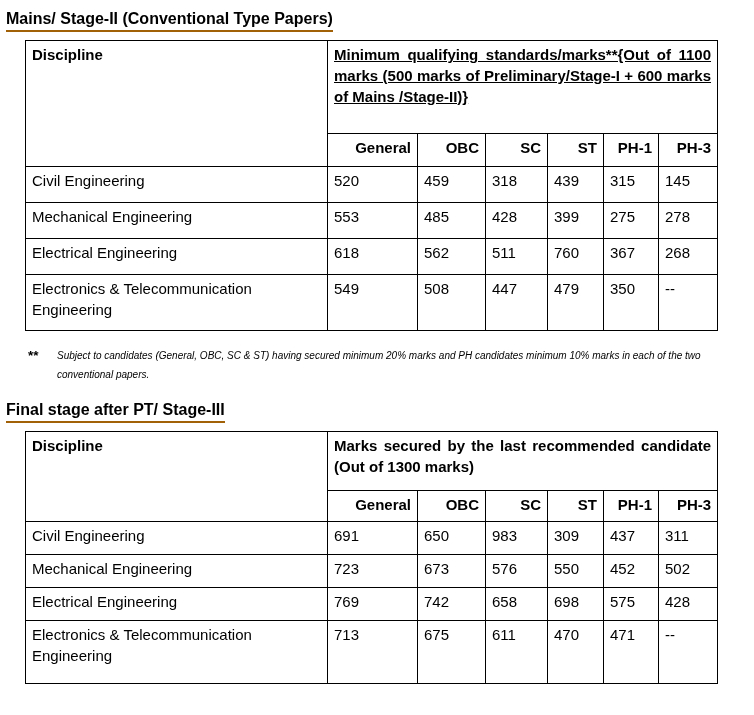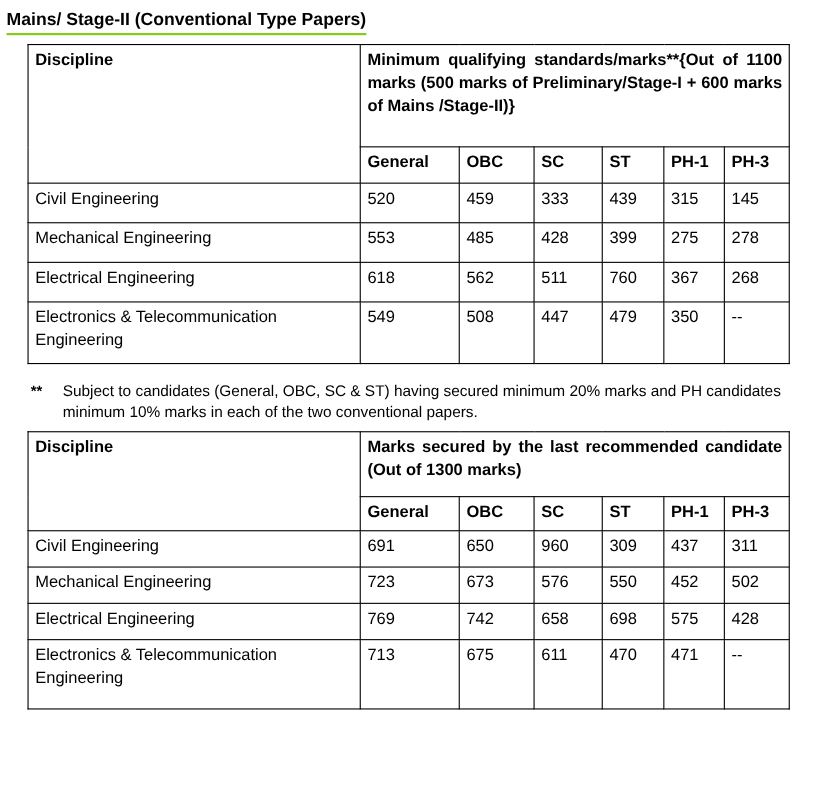--- a/index.html
+++ b/index.html
@@ -18,21 +18,21 @@
     position: relative;
     width: 754px;
     height: 715px;
   }
   .heading {
     display: inline-block;
     margin: 9px 0 0 6px;
     font-size: 16px;
     font-weight: bold;
     line-height: 20px;
-    border-bottom: 2px solid #84cc16;
+    border-bottom: 2px solid #a16207;
     padding-bottom: 1px;
     white-space: nowrap;
   }
   .heading2 {
     margin-top: 16px;
   }
   table.marks-table {
     border-collapse: collapse;
     table-layout: fixed;
     width: 692px;
@@ -50,31 +50,31 @@
     font-weight: bold;
     text-align: left;
   }
   td.group-hdr {
     font-weight: bold;
     text-align: justify;
     text-align-last: left;
   }
   td.sub-hdr {
     font-weight: bold;
-    text-align: left;
+    text-align: right;
   }
   td.disc {
     font-weight: normal;
     text-align: left;
   }
   td.val {
     font-weight: normal;
   }
   
-  .t1 tr.hdr td.group-hdr { height: 86px; }
+  .t1 tr.hdr td.group-hdr { height: 86px; text-decoration: underline; }
   .t1 tr.sub td            { height: 26px; }
   .t1 tr.dr td             { height: 29px; }
   .t1 tr.dr-tall td        { height: 49px; }
   
   .t2 tr.hdr td.group-hdr { height: 52px; }
   .t2 tr.sub td            { height: 24px; }
   .t2 tr.dr td             { height: 26px; }
   .t2 tr.dr-tall td        { height: 56px; }
 
   .footnote {
@@ -85,22 +85,23 @@
   .fn-marker {
     width: 29px;
     flex: 0 0 29px;
     font-weight: bold;
     font-size: 13.5px;
     line-height: 19px;
   }
   .fn-text {
     flex: 1 1 auto;
     max-width: 662px;
-    font-size: 14px;
+    font-size: 10px;
     line-height: 19px;
+    font-style: italic;
   }
 </style>
 </head>
 <body>
 
 <div class="page">
 
   <div class="heading">Mains/ Stage-II (Conventional Type Papers)</div>
 
   <table class="marks-table t1">
@@ -123,21 +124,21 @@
         <td class="sub-hdr">OBC</td>
         <td class="sub-hdr">SC</td>
         <td class="sub-hdr">ST</td>
         <td class="sub-hdr">PH-1</td>
         <td class="sub-hdr">PH-3</td>
       </tr>
       <tr class="dr">
         <td class="disc">Civil Engineering</td>
         <td class="val">520</td>
         <td class="val">459</td>
-        <td class="val">333</td>
+        <td class="val">318</td>
         <td class="val">439</td>
         <td class="val">315</td>
         <td class="val">145</td>
       </tr>
       <tr class="dr">
         <td class="disc">Mechanical Engineering</td>
         <td class="val">553</td>
         <td class="val">485</td>
         <td class="val">428</td>
         <td class="val">399</td>
@@ -163,20 +164,23 @@
         <td class="val">--</td>
       </tr>
     </tbody>
   </table>
 
   <div class="footnote">
     <span class="fn-marker">**</span>
     <span class="fn-text">Subject to candidates (General, OBC, SC &amp; ST) having secured minimum 20% marks and PH candidates minimum 10% marks in each of the two conventional papers.</span>
   </div>
 
+  <div>
+    <div class="heading heading2">Final stage after PT/ Stage-III</div>
+  </div>
 
   <table class="marks-table t2">
     <colgroup>
       <col style="width:302px">
         <col style="width:90px">
         <col style="width:68px">
       <col style="width:62px">
         <col style="width:56px">
         <col style="width:55px">
         <col style="width:59px">
@@ -191,21 +195,21 @@
         <td class="sub-hdr">OBC</td>
         <td class="sub-hdr">SC</td>
         <td class="sub-hdr">ST</td>
         <td class="sub-hdr">PH-1</td>
         <td class="sub-hdr">PH-3</td>
       </tr>
       <tr class="dr">
         <td class="disc">Civil Engineering</td>
         <td class="val">691</td>
         <td class="val">650</td>
-        <td class="val">960</td>
+        <td class="val">983</td>
         <td class="val">309</td>
         <td class="val">437</td>
         <td class="val">311</td>
       </tr>
       <tr class="dr">
         <td class="disc">Mechanical Engineering</td>
         <td class="val">723</td>
         <td class="val">673</td>
         <td class="val">576</td>
         <td class="val">550</td>

